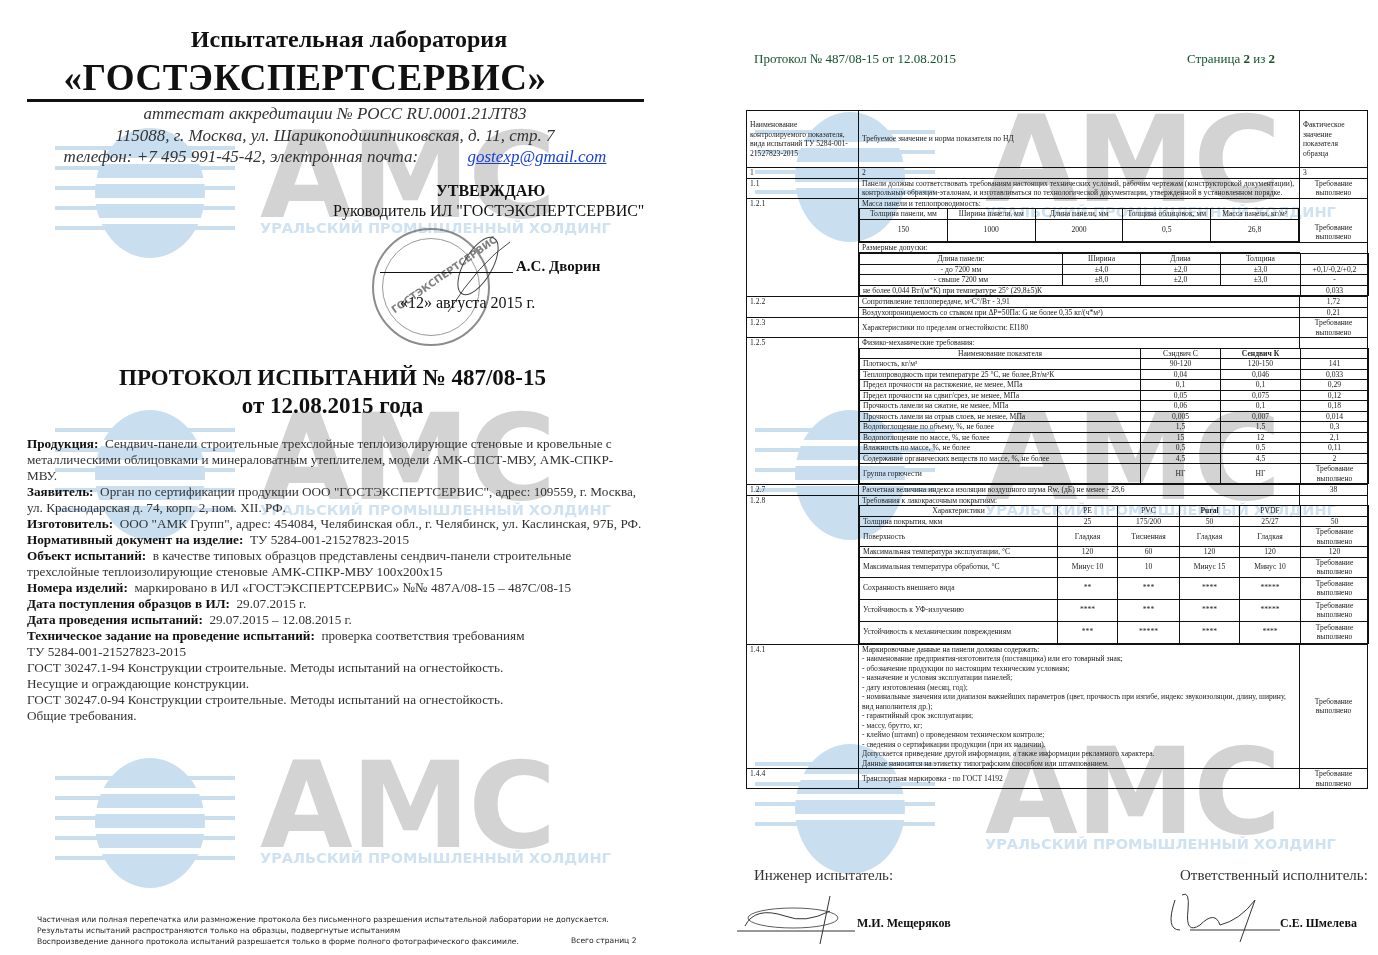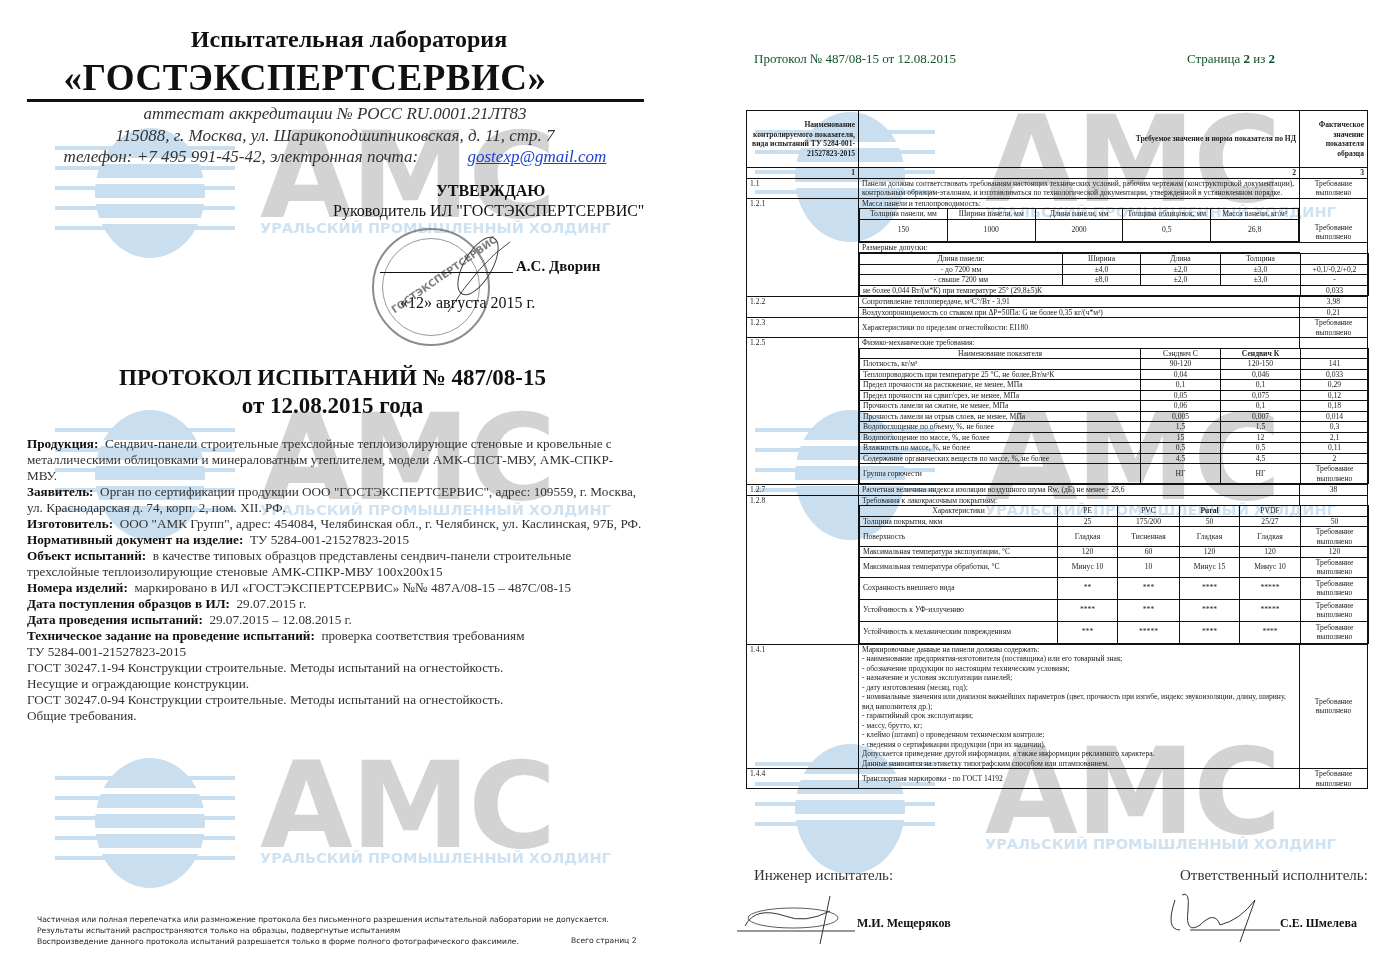--- a/index.html
+++ b/index.html
@@ -43,21 +43,21 @@
   .fields .row { margin: 0; }
   .fields b { color: #111; }
 
   .footer-note { position: absolute; top: 914px; left: 37px; width: 600px; font-family: "DejaVu Sans", sans-serif; font-size: 7.6px; line-height: 11px; color: #222; }
   .total-pages { position: absolute; top: 936px; left: 571px; font-family: "DejaVu Sans", sans-serif; font-size: 7.6px; color: #222; }
 
   
   .p2-head { position: absolute; top: 51px; font-size: 13px; color: #14532d; }
   table.spec { position: absolute; top: 110px; left: 21px; width: 621px; border-collapse: collapse; font-size: 7.6px; line-height: 9.5px; color: #222; table-layout: fixed; }
   table.spec td, table.spec th { border: 1px solid #111; padding: 0 3px; vertical-align: middle; }
-  table.spec th { font-weight: bold; text-align: right; }
+  table.spec th { font-weight: normal; text-align: left; }
   table.spec .c { text-align: center; }
   table.spec .top { vertical-align: top; }
   table.inner { width: 100%; border-collapse: collapse; table-layout: fixed; font-size: 7.6px; line-height: 9.5px; }
   table.inner td { border: 1px solid #111; padding: 0 3px; }
   .nopad { padding: 0 !important; }
 
   .sig-label { position: absolute; top: 867px; font-size: 15px; color: #333; }
   .signer { position: absolute; top: 916px; font-weight: bold; font-size: 12px; color: #111; }
   .sig-scribble { position: absolute; }
 </style>
@@ -303,21 +303,21 @@
               <td class="c">0,033</td>
             </tr>
           </tbody>
               </table>
         </td>
       </tr>
 
       <tr>
         <td class="top" rowspan="2">1.2.2</td>
         <td>Сопротивление теплопередаче, м²С°/Вт - 3,91</td>
-        <td class="c">3,98</td>
+        <td class="c">1,72</td>
       </tr>
       <tr>
         <td>Воздухопроницаемость со стыком при ΔР=50Па: G не более 0,35 кг/(ч*м²)</td>
         <td class="c">0,21</td>
       </tr>
 
       <tr>
         <td class="top">1.2.3</td>
         <td>Характеристики по пределам огнестойкости: EI180</td>
         <td class="c">Требование выполнено</td>

